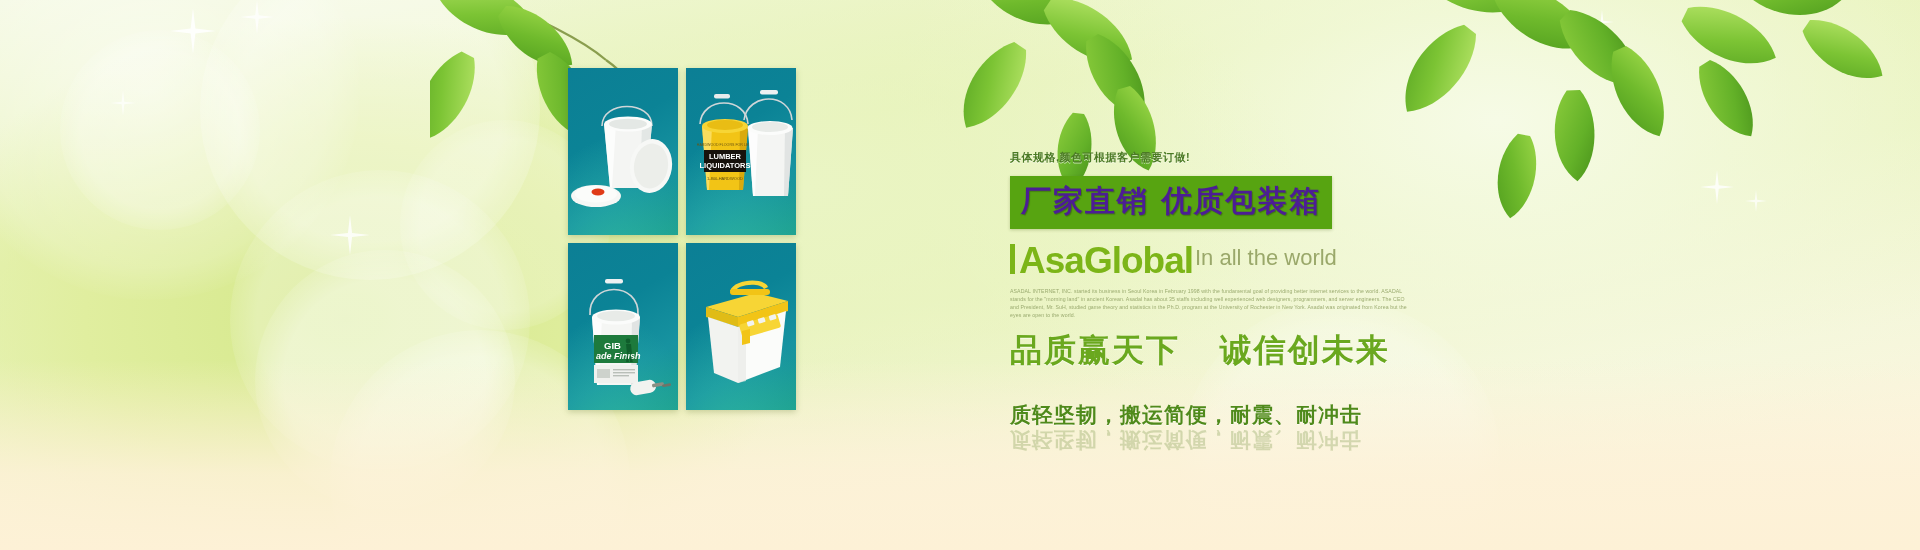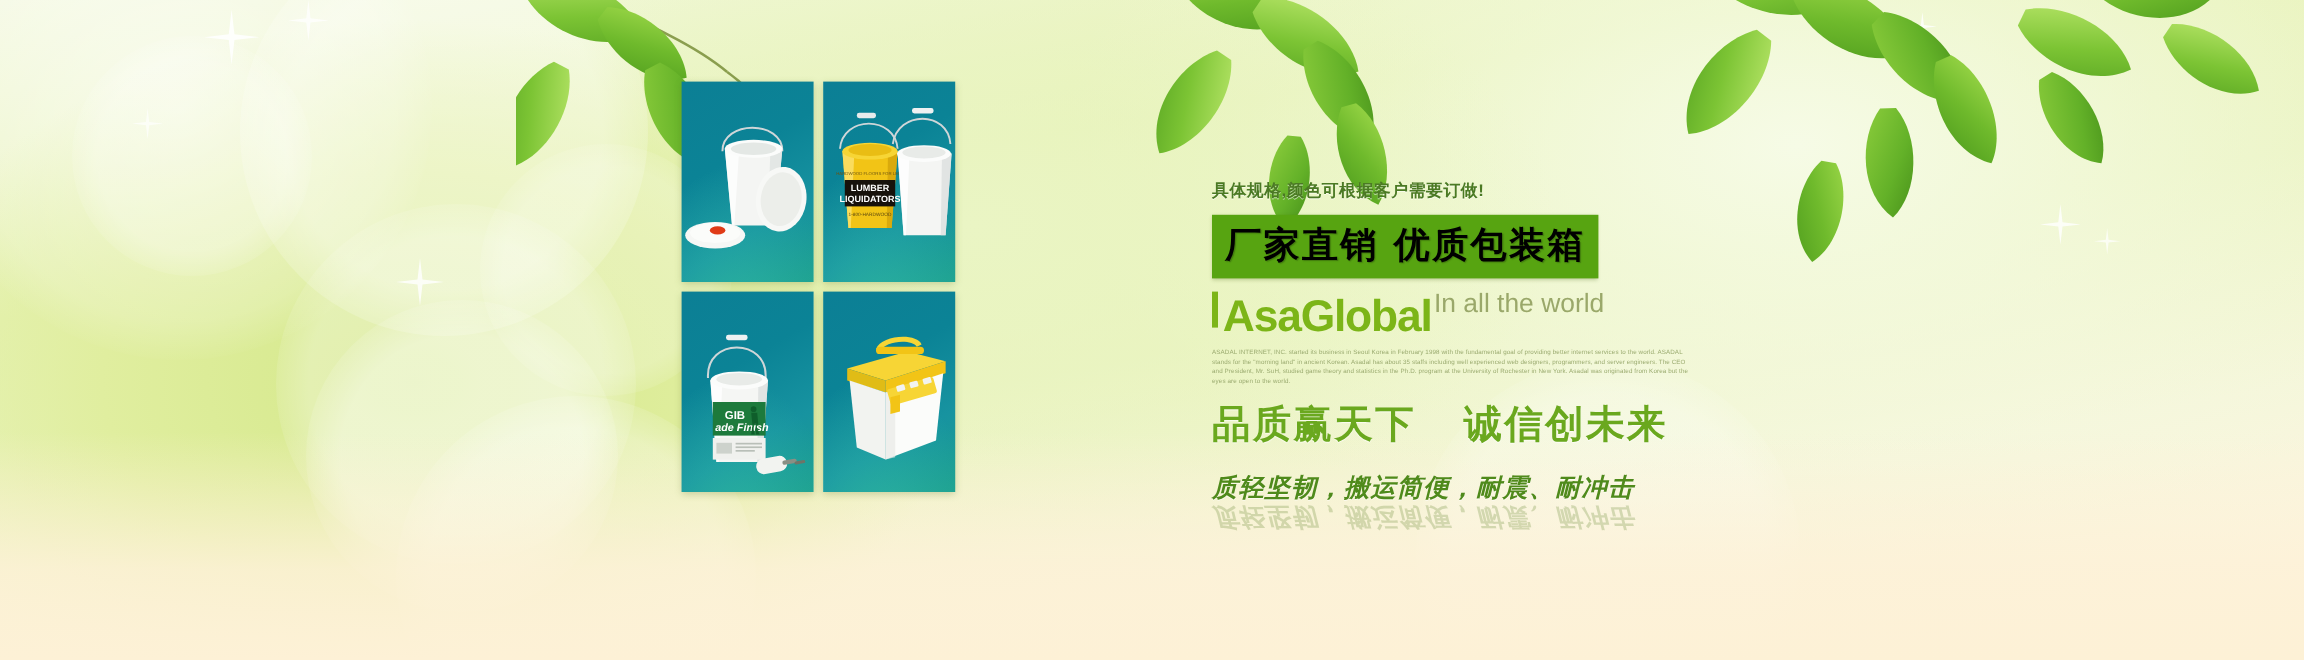--- a/index.html
+++ b/index.html
@@ -43,55 +43,55 @@
   }
   .tile .glow{
     position:absolute;left:-20%;bottom:-40%;width:150%;height:110%;
     background:radial-gradient(ellipse at 40% 90%, rgba(60,200,170,.55) 0%, rgba(40,170,160,0) 62%);
   }
   .prod{position:absolute;}
 
   
   .copy{position:absolute;left:1010px;top:150px;width:420px;}
   .line-specs{
-    font-size:14px;color:#4b7a24;letter-spacing:.5px;white-space:nowrap;
+    font-size:11px;color:#4b7a24;letter-spacing:.5px;white-space:nowrap;
     font-weight:600;text-shadow:0 1px 0 rgba(255,255,255,.6);
   }
   .greenbar{
     margin-top:11px;display:inline-block;background:#57a411;
     padding:5px 11px 7px 11px;white-space:nowrap;
     box-shadow:0 1px 3px rgba(80,110,30,.3);
   }
   .greenbar span{
     font-family:"DejaVu Serif","Liberation Serif",serif;
-    font-size:30px;font-weight:bold;color:#000000;letter-spacing:2px;
+    font-size:30px;font-weight:bold;color:#4c1d95;letter-spacing:2px;
     text-shadow:1px 1px 1px rgba(0,0,0,.25);
   }
-  .brandrow{margin-top:13px;display:flex;align-items:flex-start;white-space:nowrap;}
+  .brandrow{margin-top:13px;display:flex;align-items:center;white-space:nowrap;}
   .brandbar{
     display:inline-block;width:5px;height:30px;background:#7cb518;margin-right:4px;
     position:relative;top:-2px;
   }
   .brand{
     font-size:37px;font-weight:bold;color:#7cb518;letter-spacing:-1px;line-height:1;
   }
   .brandsub{
     font-size:22px;color:#9aa86a;margin-left:2px;line-height:1;position:relative;top:-3px;
   }
   .blurb{
     margin-top:8px;width:400px;
     font-size:5.2px;line-height:8px;color:#9bab70;letter-spacing:.1px;
   }
   .slogan{
     margin-top:10px;white-space:nowrap;
     font-size:32px;font-weight:bold;color:#6aa81e;letter-spacing:2px;
     text-shadow:0 1px 1px rgba(255,255,255,.75);
   }
   .slogan .gap{display:inline-block;width:18px;}
-  .features-wrap{margin-top:16px;position:relative;white-space:nowrap;font-style:italic;}
+  .features-wrap{margin-top:28px;position:relative;white-space:nowrap;}
   .features{
     font-size:21px;font-weight:bold;color:#4f8a1b;letter-spacing:1px;
     text-shadow:0 1px 0 rgba(255,255,255,.6);
   }
   .features-reflect{
     position:absolute;left:0;top:25px;
     font-size:21px;font-weight:bold;letter-spacing:1px;
     color:rgba(120,150,70,.30);
     transform:scaleY(-1);
   }

